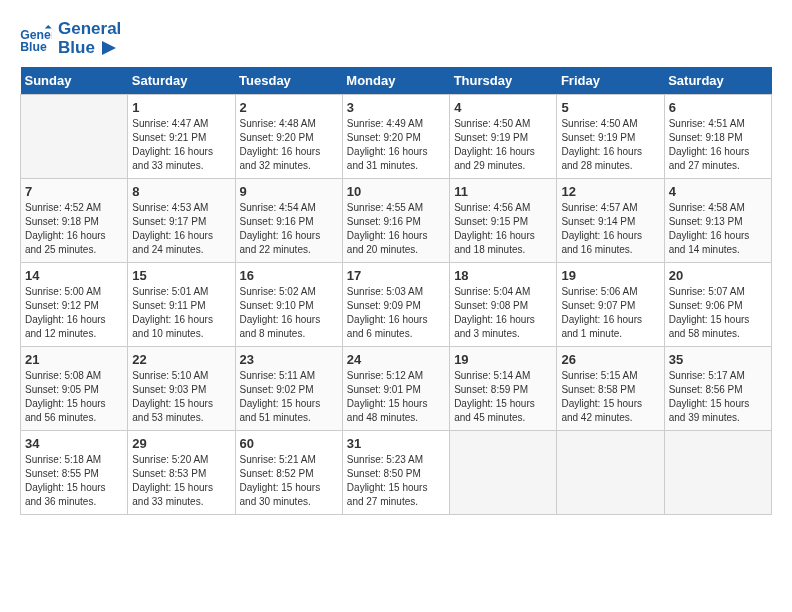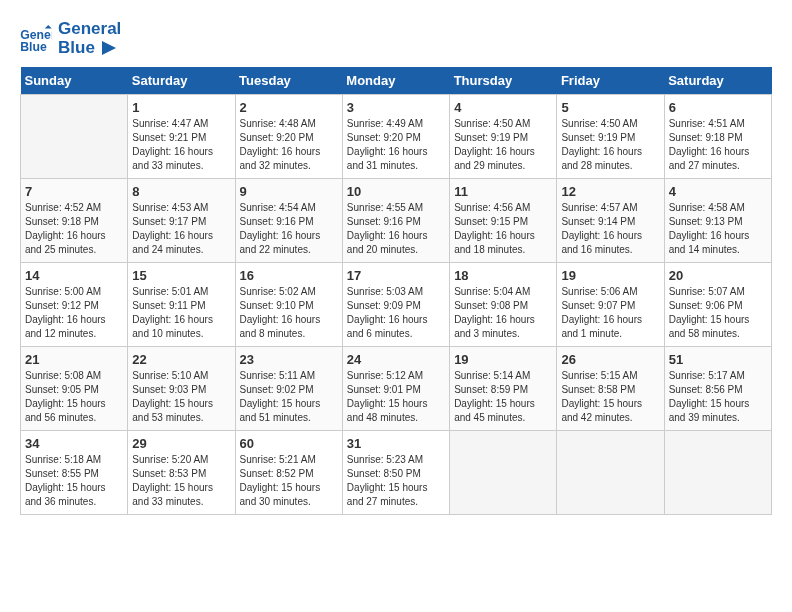--- a/index.html
+++ b/index.html
@@ -224,21 +224,21 @@
         </td>
         <td>
           <div class="day-num">19</div>
 <div class="day-info">Sunrise: 5:14 AM<br>Sunset: 8:59 PM<br>Daylight: 15 hours and 45 minutes.</div>
         </td>
         <td>
           <div class="day-num">26</div>
 <div class="day-info">Sunrise: 5:15 AM<br>Sunset: 8:58 PM<br>Daylight: 15 hours and 42 minutes.</div>
         </td>
         <td>
-          <div class="day-num">51</div>
+          <div class="day-num">35</div>
 <div class="day-info">Sunrise: 5:17 AM<br>Sunset: 8:56 PM<br>Daylight: 15 hours and 39 minutes.</div>
         </td>
       </tr>
       <tr>
         <td>
           <div class="day-num">34</div>
 <div class="day-info">Sunrise: 5:18 AM<br>Sunset: 8:55 PM<br>Daylight: 15 hours and 36 minutes.</div>
         </td>
         <td>
           <div class="day-num">29</div>

